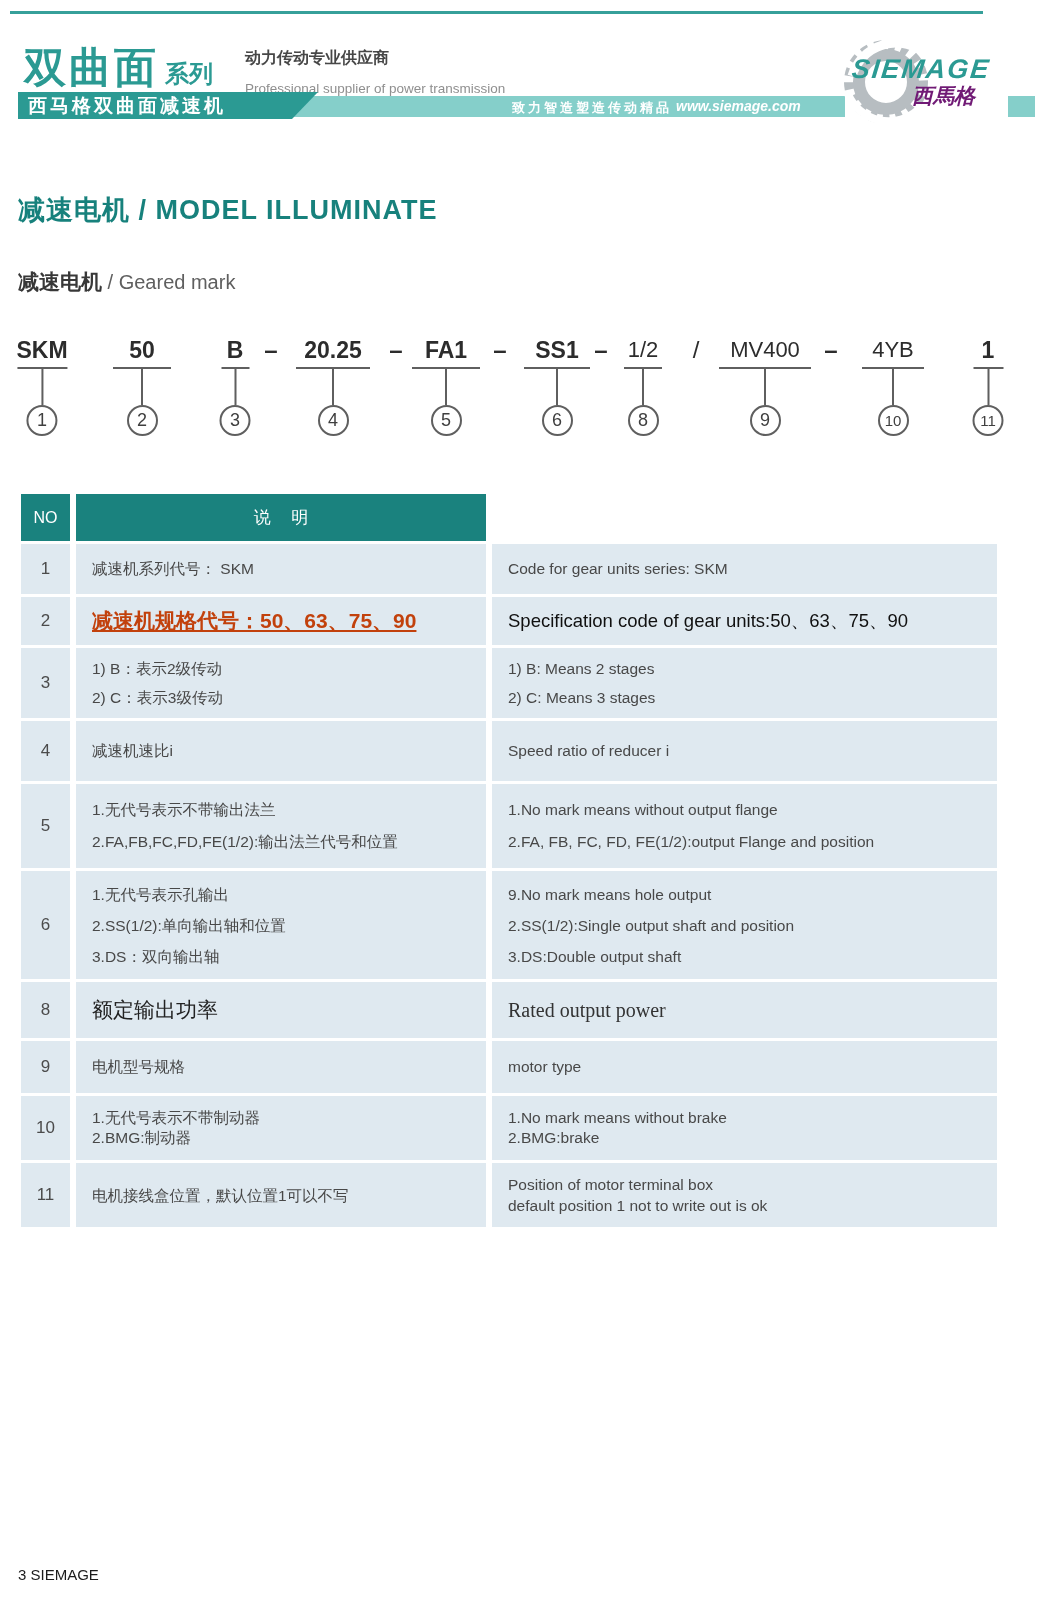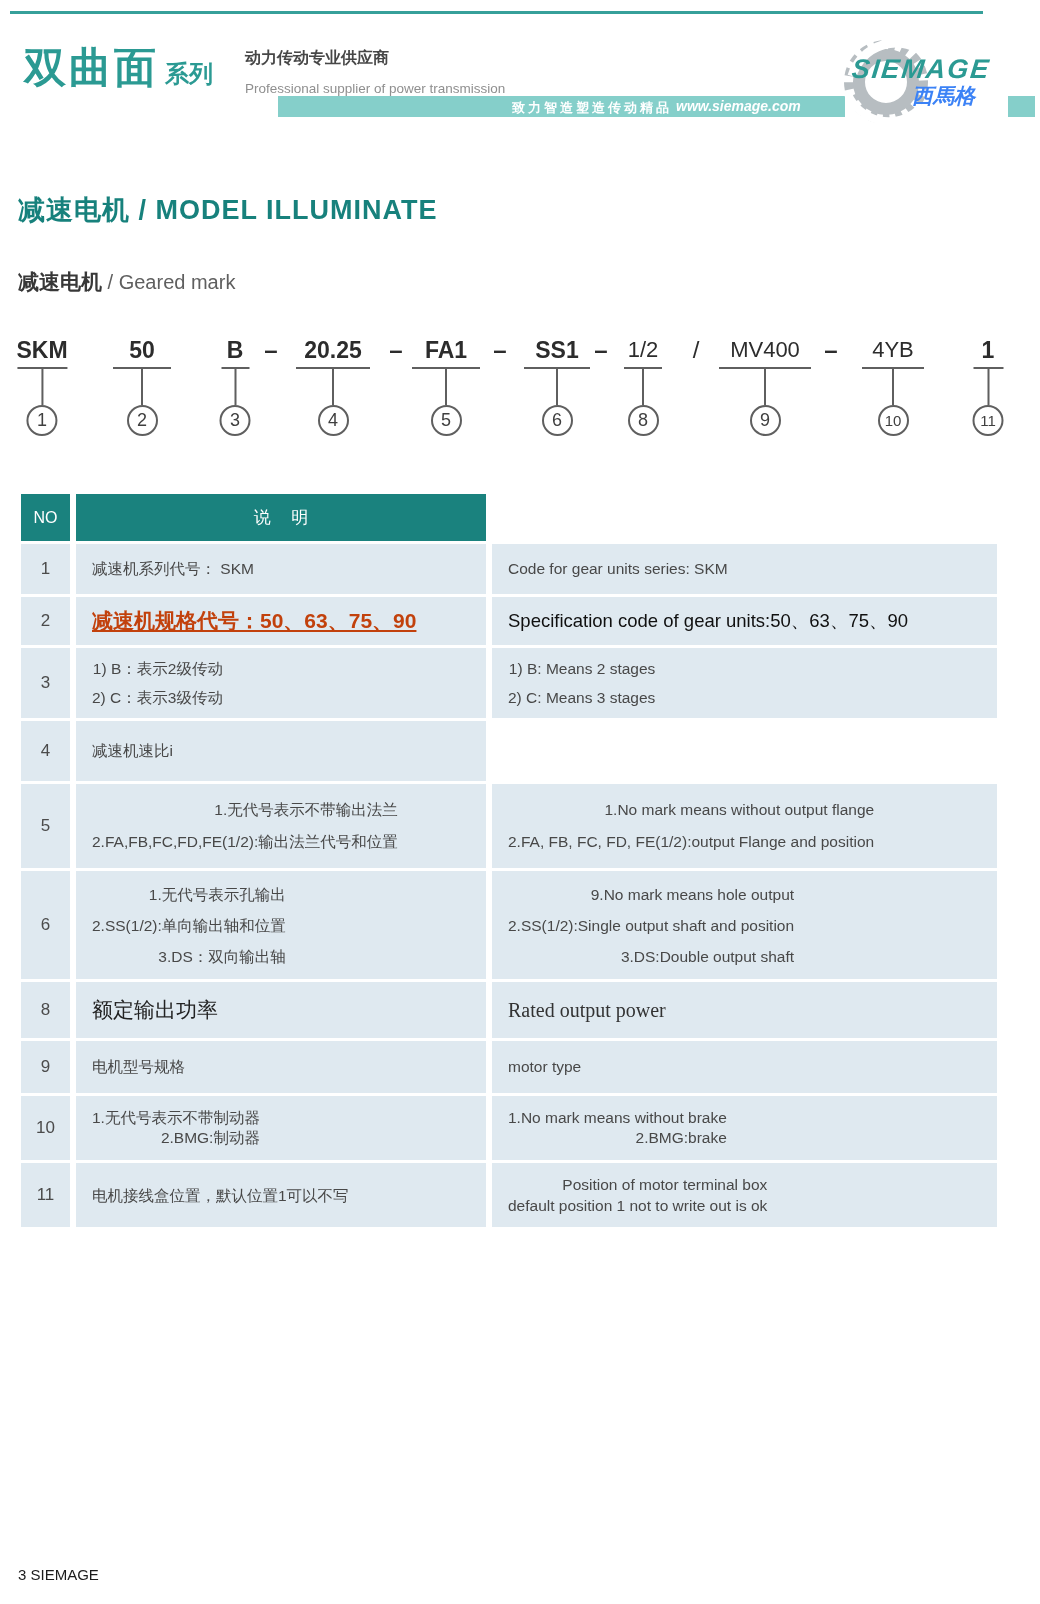--- a/index.html
+++ b/index.html
@@ -19,21 +19,21 @@
                clip-path:polygon(0 0,100% 0,calc(100% - 26px) 100%,0 100%);}
   .banner-dark span{display:block;color:#fff;font-size:19px;font-weight:bold;letter-spacing:3px;
                     line-height:27px;padding-left:10px;white-space:nowrap;}
   .banner-slogan{position:absolute;left:512px;top:99px;font-size:13px;font-weight:bold;color:#fff;
                  letter-spacing:3px;white-space:nowrap;}
   .banner-url{position:absolute;left:676px;top:98px;font-size:14px;font-weight:bold;font-style:italic;color:#fff;}
   .logo-box{position:absolute;left:845px;top:26px;width:163px;height:92px;background:#fff;}
   .logo-gear{position:absolute;left:838px;top:32px;}
   .logo-text{position:absolute;left:852px;top:54px;font-size:27px;font-weight:bold;font-style:italic;
              color:#2b9a93;letter-spacing:2px;transform:skewX(-6deg);white-space:nowrap;}
-  .logo-cn{position:absolute;left:912px;top:82px;font-size:21px;font-weight:bold;font-style:italic;color:#3b82f6;}
+  .logo-cn{position:absolute;left:912px;top:82px;font-size:21px;font-weight:bold;font-style:italic;color:#701a75;}
 
   
   .sec-title{position:absolute;left:18px;top:192px;font-size:27px;font-weight:bold;color:#17817c;letter-spacing:1px;}
   .sec-sub{position:absolute;left:18px;top:268px;font-size:21px;white-space:nowrap;}
   .sec-sub .cn{font-weight:bold;color:#383838;}
   .sec-sub .en{color:#5f5f5f;font-size:20px;}
 
   
   #diagram{position:absolute;left:0;top:336px;width:928px;height:125px;}
   .seg{position:absolute;top:0;transform:translateX(-50%);display:flex;flex-direction:column;align-items:center;}
@@ -41,21 +41,21 @@
   .seg.light .seg-label{font-weight:400;font-size:22px;}
   .seg-underline{height:2px;background:#5f5f5f;margin-top:1px;}
   .seg-conn{width:2px;height:36px;background:#5f5f5f;}
   .seg-circle{width:27px;height:27px;border:2px solid #5f5f5f;border-radius:50%;background:#fff;
               display:flex;align-items:center;justify-content:center;font-size:18px;color:#3f3f3f;}
   .seg-circle.two{font-size:15px;}
   .dsep{position:absolute;top:0;transform:translateX(-50%);font-size:24px;font-weight:bold;color:#2c2c2c;line-height:28px;}
   .dsep.slash{font-weight:400;}
 
   
-  #mtable{position:absolute;left:21px;top:494px;width:803px;text-align:right;}
+  #mtable{position:absolute;left:21px;top:494px;width:803px;}
   .t-head,.t-row{display:grid;grid-template-columns:49px 410px 505px;column-gap:6px;margin-bottom:3px;}
   .t-head>div{background:#1a827e;color:#fff;height:47px;display:flex;align-items:center;justify-content:center;}
   .th-no{font-size:16px;}
   .th-desc{font-size:17px;letter-spacing:8px;text-indent:8px;}
   .th-com{font-size:16px;}
   .t-row>div{background:#dfe9f0;display:flex;align-items:center;}
   .cell-no{justify-content:center;font-size:17px;color:#4b4b4b;}
   .cell-desc,.cell-com{padding-left:16px;}
   .ln{font-size:15.5px;color:#484848;}
   .t-row.edited .cell-desc .ln{font-weight:700;font-size:21px;color:#c2410c;text-decoration:underline;}
@@ -76,20 +76,23 @@
   <div class="brand">
     <span class="brand-cn">双曲面</span><span class="brand-suffix">系列</span>
   </div>
 
   <div class="tagline">
     <div class="tagline-cn">动力传动专业供应商</div>
     <div class="tagline-en">Professional supplier of power transmission</div>
   </div>
 
   <div class="banner-strip"></div>
+  <div class="banner-dark">
+    <span>西马格双曲面减速机</span>
+  </div>
   <div class="banner-slogan">致力智造塑造传动精品</div>
   <div class="banner-url">www.siemage.com</div>
 
   <div class="logo-box"></div>
   <svg class="logo-gear" width="100" height="100" viewBox="0 0 100 100">
     <circle cx="48" cy="50" r="36" fill="none" stroke="#b7bdc1" stroke-width="12" stroke-dasharray="7 6.2"></circle>
     <circle cx="48" cy="50" r="27" fill="none" stroke="#b7bdc1" stroke-width="12"></circle>
     <path d="M 88 22 A 46 46 0 0 0 14 44" fill="none" stroke="#ffffff" stroke-width="9"></path>
     <path d="M 10 62 A 44 44 0 0 0 80 78" fill="none" stroke="#ffffff" stroke-width="8"></path>
   </svg>
@@ -220,20 +223,25 @@
             </div>
           </div>
         </div>
         <div class="t-row" style="min-height: 60px;">
           <div class="cell-no">4</div>
           <div class="cell-desc">
             <div>
               <div class="ln" style="line-height: 30px;">减速机速比i</div>
             </div>
           </div>
+          <div class="cell-com">
+            <div>
+              <div class="ln" style="line-height: 30px;">Speed ratio of reducer i</div>
+            </div>
+          </div>
         </div>
         <div class="t-row" style="min-height: 84px;">
           <div class="cell-no">5</div>
           <div class="cell-desc">
             <div>
               <div class="ln" style="line-height: 32px;">1.无代号表示不带输出法兰</div>
               <div class="ln" style="line-height: 32px;">2.FA,FB,FC,FD,FE(1/2):输出法兰代号和位置</div>
             </div>
           </div>
           <div class="cell-com">

